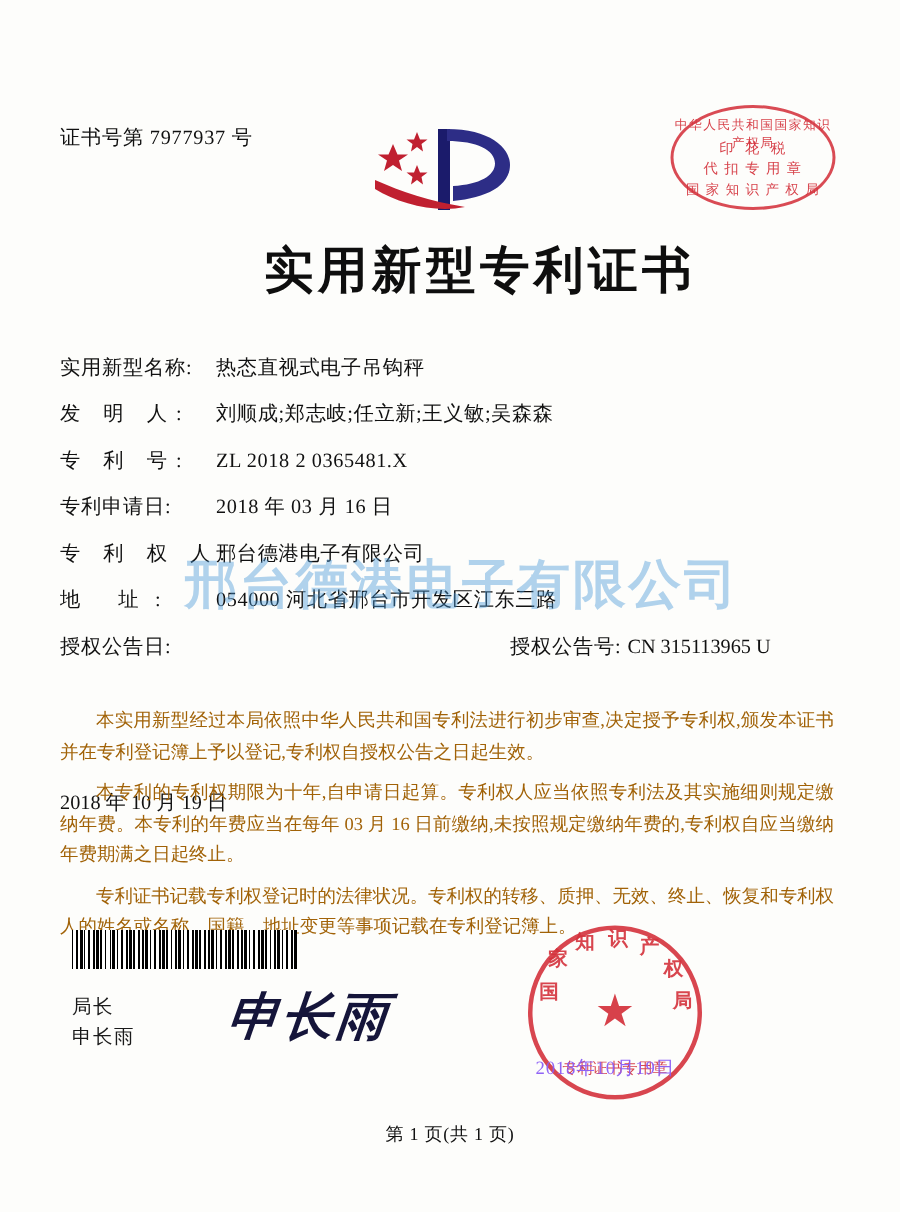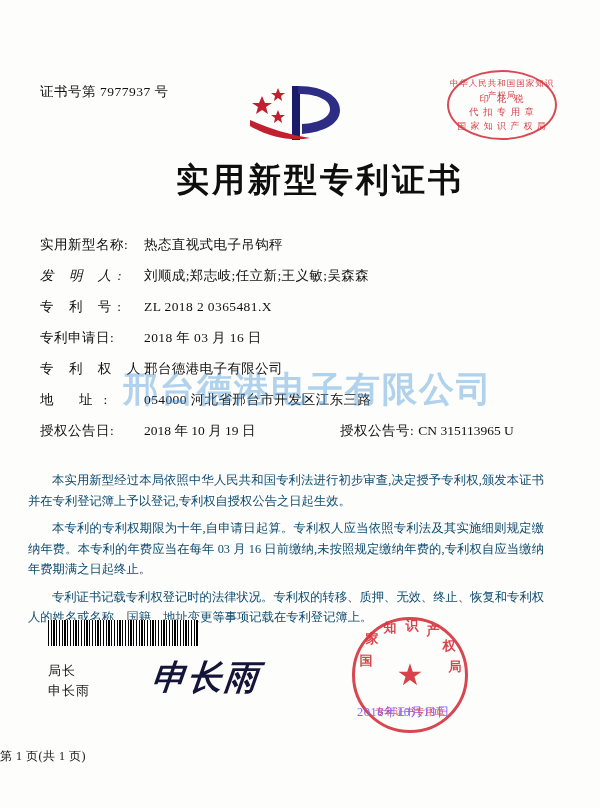--- a/index.html
+++ b/index.html
@@ -109,34 +109,34 @@
   .fvalue {
     flex: 1;
     letter-spacing: 0.4px;
   }
 
   .two-col {
     display: flex;
     align-items: baseline;
     height: 31px;
   }
-  .two-col .left { display: flex; align-items: flex-start; width: 300px; }
+  .two-col .left { display: flex; align-items: flex-start; width: 300px; flex-direction: column; }
   .two-col .right { display: flex; align-items: baseline; flex: 1; }
   .two-col .rlabel { white-space: nowrap; letter-spacing: .5px; margin-right: 4px; }
 
   
   .body-text {
     position: absolute;
-    left: 28px;
+    left: 40px;
     top: 470px;
     width: 516px;
     font-size: 12.3px;
     line-height: 20.5px;
     text-align: justify;
-    color: #0c4a6e;
+    color: #a16207;
   }
   .body-text p { margin: 0 0 7px 0; text-indent: 24px; }
 
   
   .barcode {
     position: absolute;
     left: 48px;
     top: 620px;
     width: 150px;
     height: 26px;
@@ -228,20 +228,21 @@
     color: #8b5cf6;
     letter-spacing: .5px;
     opacity: .95;
   }
 
   
   .footer {
     position: absolute;
     left: 0; right: 0;
     top: 748px;
+    text-align: center;
     font-size: 12px;
     letter-spacing: .5px;
     color: #111;
   }
 
   
   .watermark {
     position: absolute;
     left: 28px;
     top: 366px;
@@ -285,21 +286,21 @@
   <div class="main-title">实用新型专利证书</div>
 
   <div class="fields">
 
     <div class="frow">
       <div class="flabel">实用新型名称:</div>
       <div class="fvalue">热态直视式电子吊钩秤</div>
     </div>
 
     <div class="frow">
-      <div class="flabel" style="letter-spacing: 6px; font-style: italic;">发 明 人:</div>
+      <div class="flabel" style="letter-spacing: 6px;">发 明 人:</div>
       <div class="fvalue">刘顺成;郑志岐;任立新;王义敏;吴森森</div>
     </div>
 
     <div class="frow">
       <div class="flabel" style="letter-spacing: 6px;">专 利 号:</div>
       <div class="fvalue">ZL 2018 2 0365481.X</div>
     </div>
 
     <div class="frow">
       <div class="flabel">专利申请日:</div>

